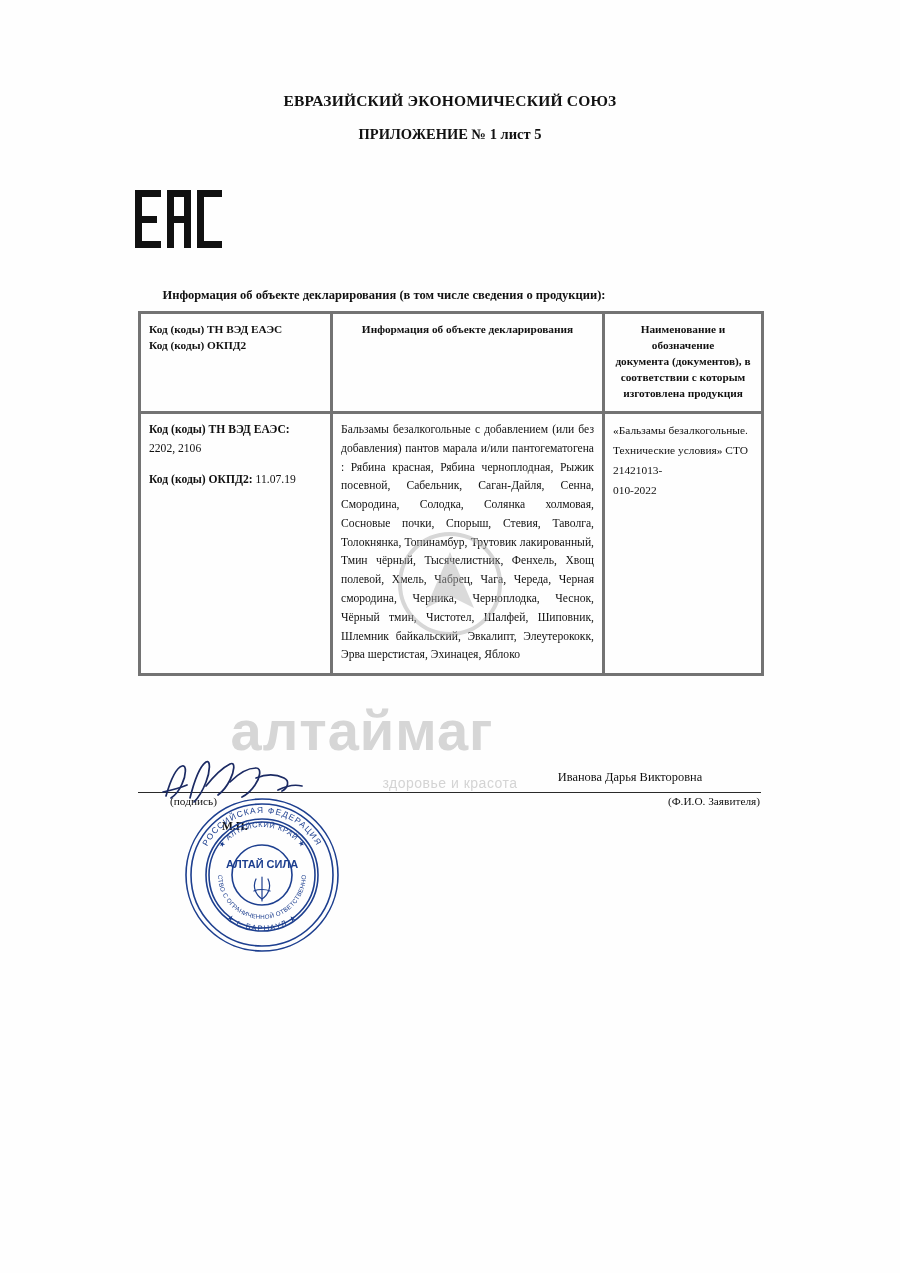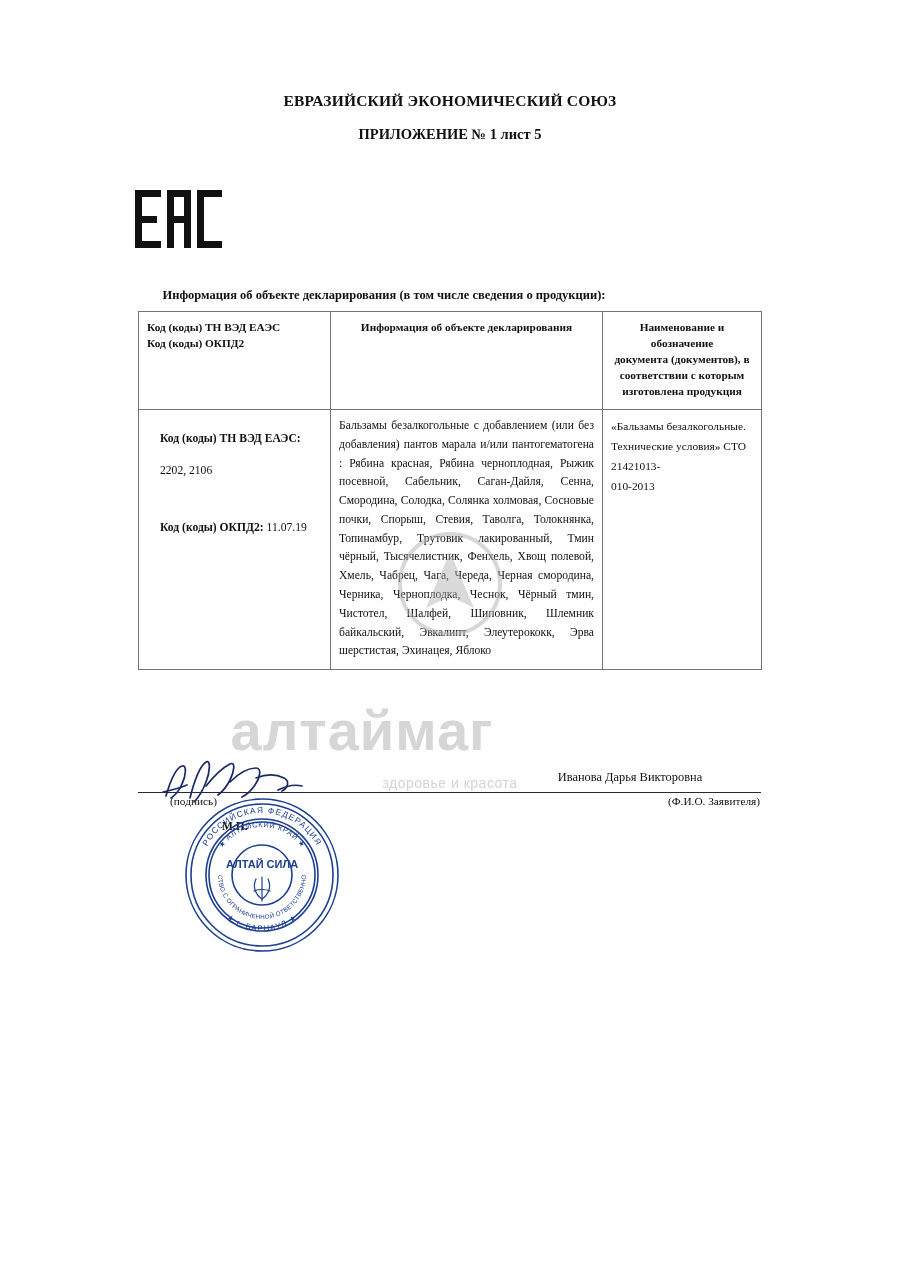--- a/index.html
+++ b/index.html
@@ -75,21 +75,21 @@
     top: 311px;
     left: 138px;
     width: 623px;
   }
   table.main {
     width: 623px;
     border-collapse: collapse;
     table-layout: fixed;
   }
   table.main td, table.main th {
-    border: 1px solid #737373;
+    border: 3px solid #737373;
     vertical-align: top;
     padding: 7px 8px 8px 8px;
   }
   .col1 { width: 192px; }
   .col2 { width: 272px; }
   .col3 { width: 159px; }
 
   th.hcell {
     font-size: 11.3px;
     font-weight: bold;
@@ -102,21 +102,21 @@
   }
   th.hcell.c2 {
     text-align: center;
     vertical-align: top;
   }
 
   td.body {
     font-size: 11.6px;
     line-height: 1.62;
   }
-  td.c1 p { margin: 13px; }
+  td.c1 p { margin: 0; }
   td.c1 .b { font-weight: bold; }
   td.c1 .sp { height: 12px; }
 
   td.c2 {
     text-align: justify;
     text-align-last: left;
     hyphens: none;
   }
   td.c3 { font-size: 11.4px; line-height: 1.75; }
   td.c3 p { margin: 0; }
@@ -283,21 +283,21 @@
             <div class="sp"></div>
             <p>
               <span class="b">Код (коды) ОКПД2:</span>
               <span>11.07.19</span>
             </p>
           </td>
           <td class="body c2">Бальзамы безалкогольные с добавлением (или без добавления) пантов марала и/или пантогематогена : Рябина красная, Рябина черноплодная, Рыжик посевной, Сабельник, Саган-Дайля, Сенна, Смородина, Солодка, Солянка холмовая, Сосновые почки, Спорыш, Стевия, Таволга, Толокнянка, Топинамбур, Трутовик лакированный, Тмин чёрный, Тысячелистник, Фенхель, Хвощ полевой, Хмель, Чабрец, Чага, Череда, Черная смородина, Черника, Черноплодка, Чеснок, Чёрный тмин, Чистотел, Шалфей, Шиповник, Шлемник байкальский, Эвкалипт, Элеутерококк, Эрва шерстистая, Эхинацея, Яблоко</td>
           <td class="body c3">
             <p>«Бальзамы безалкогольные.</p>
             <p>Технические условия» СТО 21421013-</p>
-            <p>010-2013</p>
+            <p>010-2022</p>
           </td>
         </tr>
       </tbody>
     </table>
   </div>
 
   <div class="sig-name">Иванова Дарья Викторовна</div>
   <div class="sig-rule"></div>
   <div class="sig-label-left">(подпись)</div>
   <div class="sig-label-right">(Ф.И.О. Заявителя)</div>

